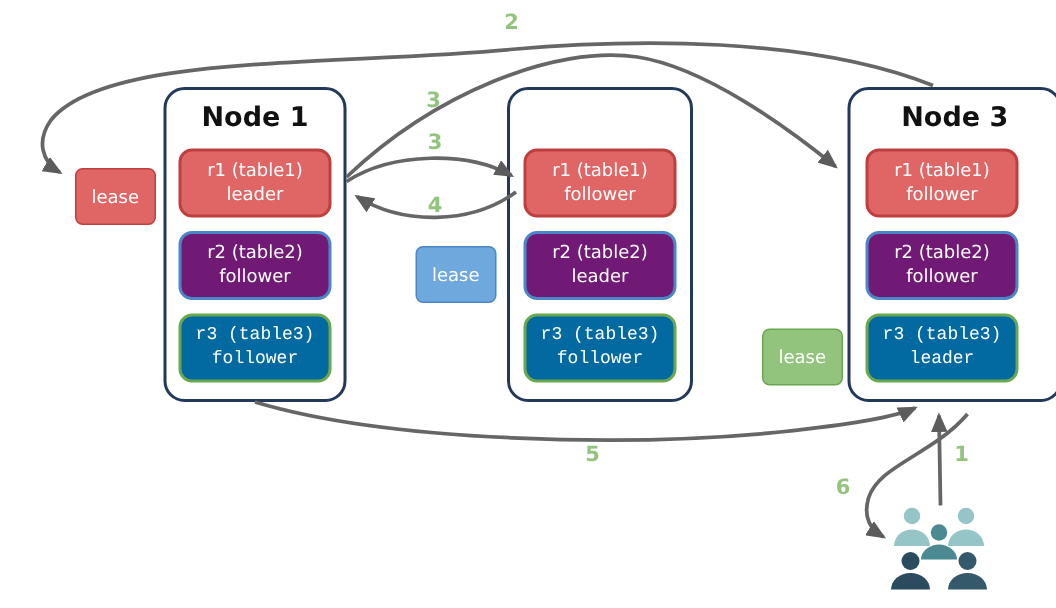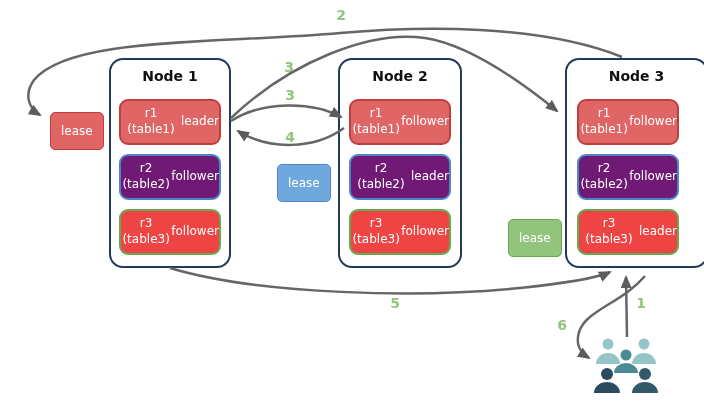--- a/index.html
+++ b/index.html
@@ -6,30 +6,30 @@
   .canvas{
     position:relative;width:704px;height:405px;background:#ffffff;overflow:hidden;
     font-family:"DejaVu Sans","Liberation Sans",sans-serif;
   }
   .node{
     position:absolute;width:122px;height:210px;background:#ffffff;
     border:2px solid #23395b;border-radius:14px;box-sizing:border-box;
   }
   .node-title{
     position:absolute;top:8px;left:0;width:100%;text-align:center;
-    font-size:14px;font-weight:bold;color:#111111;
+    font-size:18px;font-weight:bold;color:#111111;
   }
   .replica{
     position:absolute;left:8px;width:102px;height:46px;border-radius:9px;
-    box-sizing:border-box;display:flex;align-items:center;
+    box-sizing:border-box;display:flex;flex-direction:column;align-items:center;
     justify-content:center;color:#ffffff;font-size:12px;line-height:1.3;text-align:center;
   }
   .replica.red{background:#e06666;border:2px solid #bf3f3f;}
   .replica.blue{background:#701a75;border:2px solid #4a86c8;}
-  .replica.green{background:#ef4444;border:2px solid #69a84f;}
+  .replica.green{background:#0369a1;border:2px solid #69a84f;font-family:Liberation Mono, monospace;}
   .r1{top:39px;} .r2{top:94px;} .r3{top:149px;}
   .lease{
     position:absolute;height:38px;padding:0 10px;border-radius:5px;
     display:flex;align-items:center;justify-content:center;
     color:#ffffff;font-size:12px;box-sizing:border-box;
   }
   .lease.red{background:#e06666;border:1.5px solid #bf3f3f;}
   .lease.blue{background:#6fa8dc;border:1.5px solid #4a86c8;}
   .lease.green{background:#93c47d;border:1.5px solid #69a84f;}
   .num{
@@ -53,21 +53,20 @@
       <span>r2 (table2)</span>
       <span>follower</span>
     </div>
     <div class="replica green r3">
       <span>r3 (table3)</span>
       <span>follower</span>
     </div>
   </div>
 
   <div class="node" style="left:338px;top:58px;width:124px;">
-    <div class="node-title">Node 2</div>
     <div class="replica red r1" style="left:9px;">
       <span>r1 (table1)</span>
       <span>follower</span>
     </div>
     <div class="replica blue r2" style="left:9px;">
       <span>r2 (table2)</span>
       <span>leader</span>
     </div>
     <div class="replica green r3" style="left:9px;">
       <span>r3 (table3)</span>

